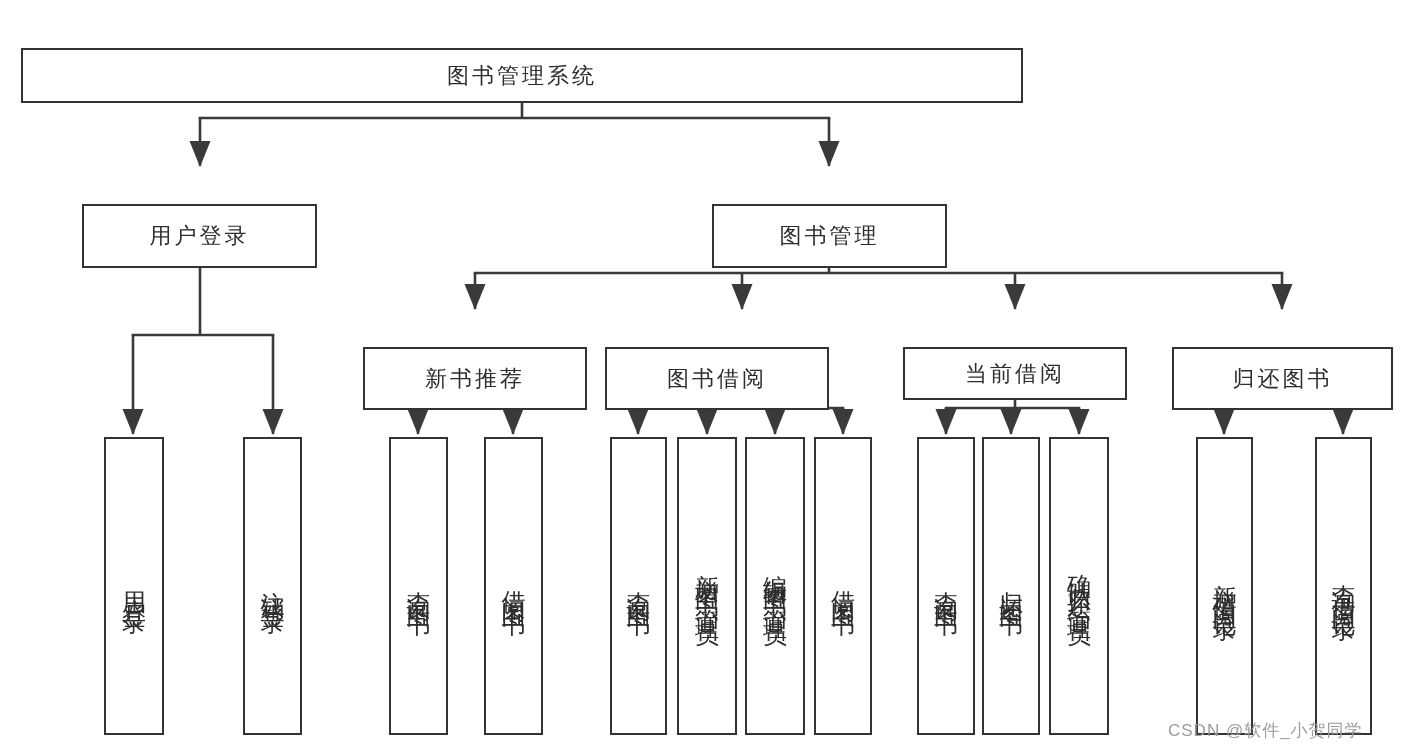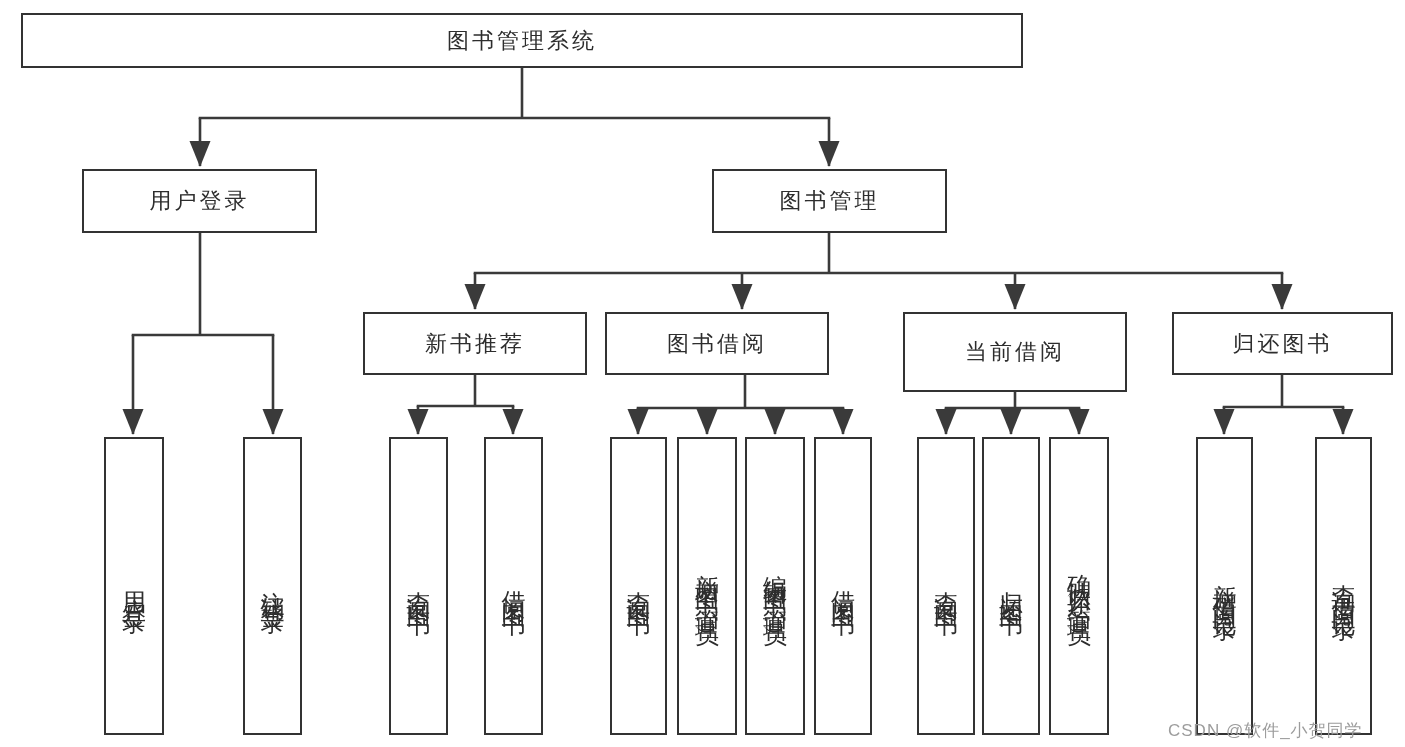--- a/index.html
+++ b/index.html
@@ -13,21 +13,21 @@
   }
   svg.connectors{position:absolute;left:0;top:0;z-index:1;}
   .connectors line{stroke:var(--line);stroke-width:2.6;}
   .connectors .ah{fill:var(--line);stroke:none;}
   .box{
     position:absolute;z-index:2;background:var(--bg);
     border:2.5px solid var(--border);box-sizing:border-box;
     display:flex;align-items:center;justify-content:center;
     color:var(--text);
   }
-  .h{font-size:22px;letter-spacing:3px;}
+  .h{font-size:22px;letter-spacing:3px;margin-top:35px;}
   .h span{white-space:nowrap;}
   .v span{
     writing-mode:vertical-rl;
     font-size:24px;letter-spacing:7px;line-height:1;
     white-space:nowrap;
   }
   .watermark{
     position:absolute;z-index:3;left:1168px;top:719px;
     color:var(--watermark);font-size:17px;letter-spacing:1px;white-space:nowrap;
   }
@@ -95,21 +95,21 @@
   <div class="box h" style="left:712px;top:169px;width:235px;height:64px">
     <span>图书管理</span>
   </div>
 
   <div class="box h" style="left:363px;top:312px;width:224px;height:63px">
     <span>新书推荐</span>
   </div>
   <div class="box h" style="left:605px;top:312px;width:224px;height:63px">
     <span>图书借阅</span>
   </div>
-  <div class="box h" style="left:903px;top:312px;width:224px;height:80px">
+  <div class="box h" style="left:903px;top:312px;width:224px;height:53px">
     <span>当前借阅</span>
   </div>
   <div class="box h" style="left:1172px;top:312px;width:221px;height:63px">
     <span>归还图书</span>
   </div>
 
   <div class="box v" style="left:104px;top:437px;width:60px;height:298px">
     <span>用户登录</span>
   </div>
   <div class="box v" style="left:243px;top:437px;width:59px;height:298px">

